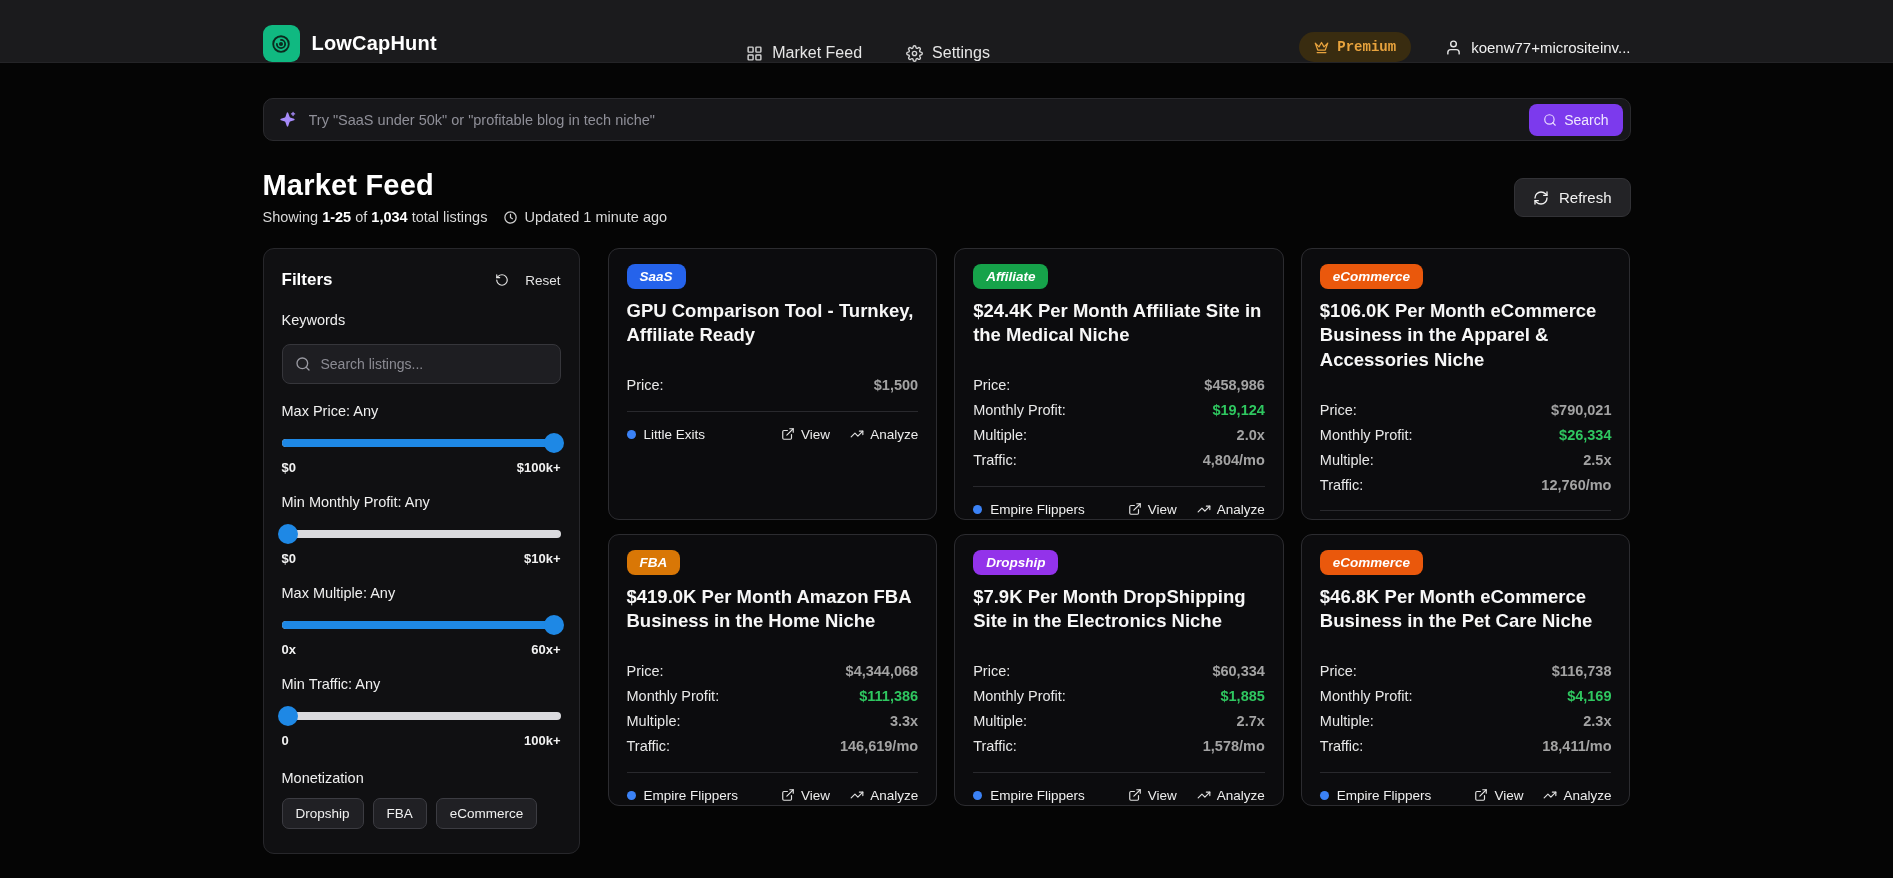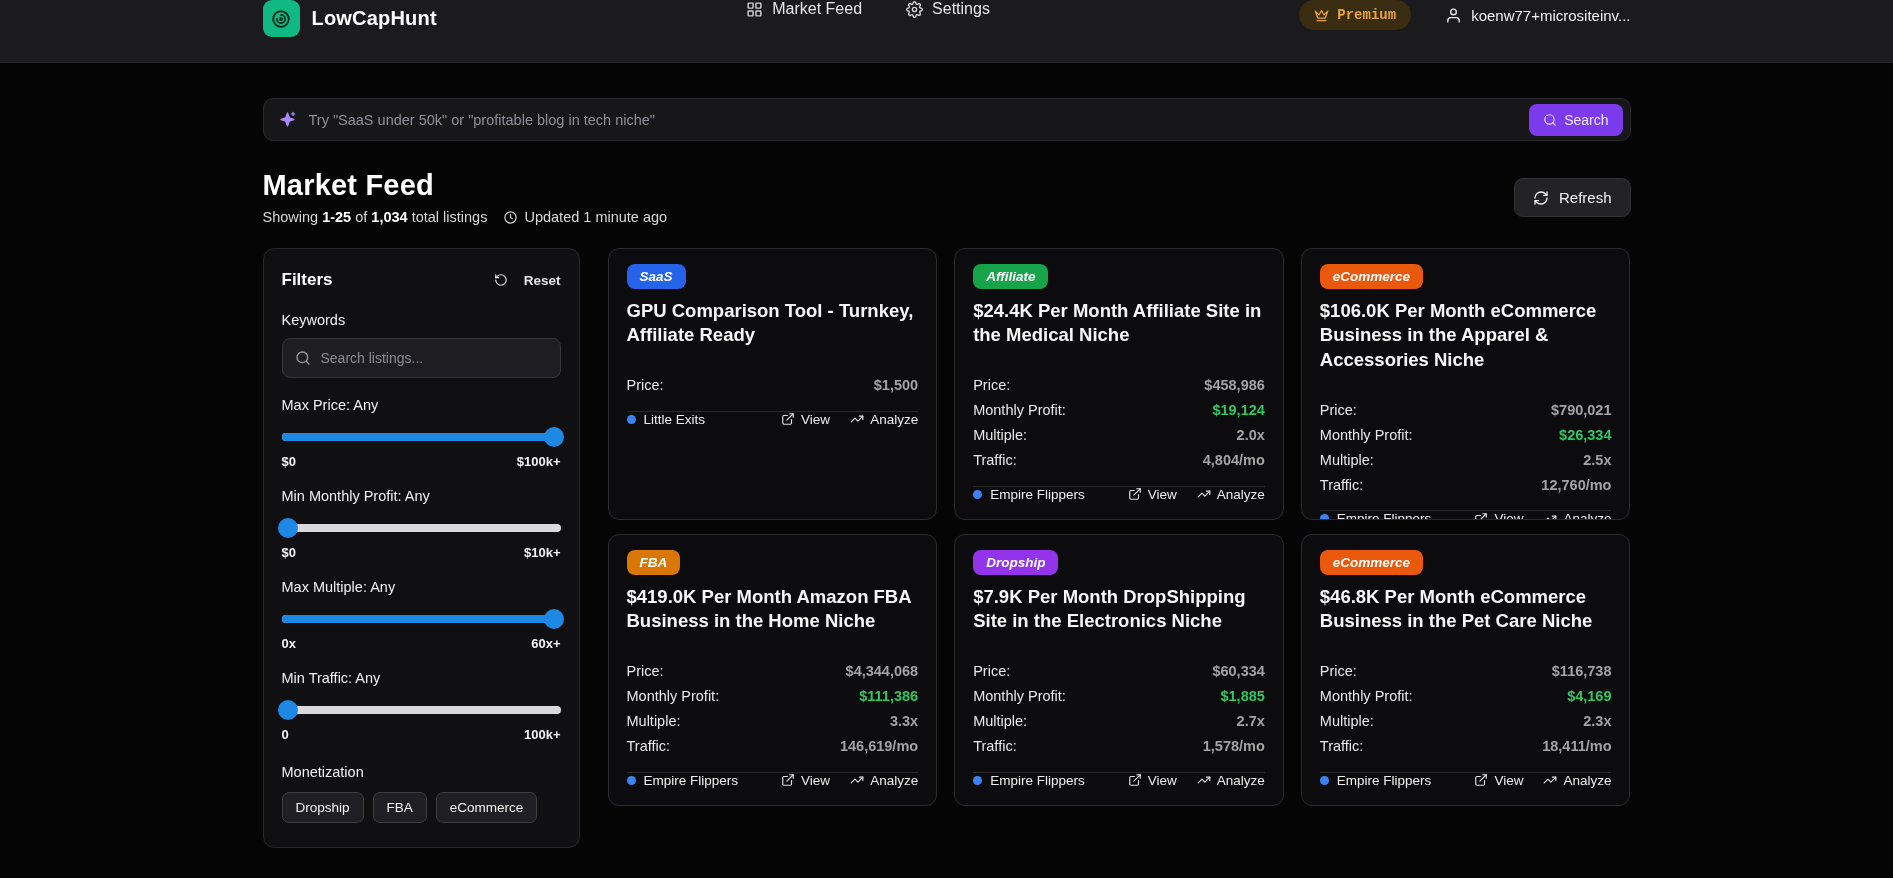--- a/index.html
+++ b/index.html
@@ -7,21 +7,21 @@
   body {
     background:#050505;
     font-family:"Liberation Sans", sans-serif;
     color:#ededed;
     -webkit-font-smoothing:antialiased;
   }
   .container { width:1368px; margin:0 auto; }
 
   
   .navbar { height:63px; background:#1b1b1d; border-bottom:1px solid #242427; }
-  .navbar-inner { display:flex; align-items:flex-start; height:100%; }
+  .navbar-inner { display:flex; align-items:flex-end; height:100%; }
   .brand { display:flex; align-items:center; gap:12px; cursor:pointer; }
   .brand-logo {
     width:37px; height:37px; border-radius:9px; background:#10b981;
     display:flex; align-items:center; justify-content:center;
   }
   .brand-name { font-size:20px; font-weight:700; color:#fff; letter-spacing:.2px; }
   .nav-center { display:flex; align-items:center; gap:44px; margin:0 auto; }
   .nav-link { display:flex; align-items:center; gap:9px; color:#e6e6e6; font-size:16px; cursor:pointer; }
   .nav-link svg { stroke:#d4d4d4; }
   .nav-right { display:flex; align-items:center; gap:34px; }
@@ -72,24 +72,24 @@
   .main { margin-top:23px; display:flex; gap:28px; align-items:flex-start; }
 
   
   .filters {
     width:317px; flex:0 0 317px;
     background:#101012; border:1px solid #27272b; border-radius:11px;
     padding:21px 18px 24px 18px;
   }
   .filters-head { display:flex; justify-content:space-between; align-items:center; }
   .filters-title { font-size:17px; font-weight:700; color:#fff; }
-  .reset-btn { display:flex; align-items:center; gap:16px; background:none; border:none; color:#e3e3e3; font-size:13.5px; font-family:inherit; cursor:pointer;font-weight:bold; }
+  .reset-btn { display:flex; align-items:center; gap:16px; background:none; border:none; color:#e3e3e3; font-size:13.5px; font-family:inherit; cursor:pointer; }
   .f-label { margin-top:22px; font-size:14.5px; color:#f0f0f0; }
   .kw-input {
-    margin-top:10px; height:40px; background:#1e1e22; border:1px solid #36363b; border-radius:8px;
+    margin-top:16px; height:40px; background:#1e1e22; border:1px solid #36363b; border-radius:8px;
     display:flex; align-items:center; gap:10px; padding:17px 12px;
   }
   .kw-input input { flex:1; background:transparent; border:none; outline:none; color:#e5e5e5; font-size:14px; font-family:inherit; }
   .kw-input input::placeholder { color:#8b8b93; }
 
   .slider-group { margin-top:19px; }
   .slider-label { font-size:14.5px; color:#f0f0f0; }
   .slider-wrap { margin-top:14px; position:relative; height:20px; cursor:pointer; }
   .slider-track { position:absolute; top:6px; left:0; right:0; height:8px; border-radius:4px; background:#dadade; }
   .slider-fill { position:absolute; top:6px; left:0; height:8px; border-radius:4px; background:#1e88e5; }
@@ -112,21 +112,21 @@
     align-self:flex-start; color:#fff; font-size:13.5px; font-weight:700;
     border-radius:8px; padding:5px 13px;font-style:italic;
   }
   .card-title { margin-top:10px; font-size:18.5px; font-weight:700; color:#f7f7f7; line-height:1.32; }
   .stats { margin-top:25px; }
   .stat-row { display:flex; justify-content:space-between; align-items:center; padding:4.5px 0; }
   .stat-label { font-size:14.5px; color:#e8e8e8; }
   .stat-value { font-size:14.5px; font-weight:700; color:#a3a3a3; }
   .stat-value.green { color:#2fc760; }
   .card-footer {
-    margin-top:13px; padding-top:0; border-top:1px solid #29292d;
+    margin-top:13px; padding-top:15px; border-top:1px solid #29292d;
     display:flex; justify-content:space-between; 
   }
   .source { display:flex; align-items:center; gap:8px; font-size:13.5px; color:#f0f0f0; }
   .dot { width:9px; height:9px; border-radius:50%; background:#3b82f6; }
   .links { display:flex; align-items:center; gap:20px; }
   .link { display:flex; align-items:center; gap:6px; color:#ececec; font-size:13.5px; cursor:pointer; text-decoration:none; }
   .link svg { stroke:#e0e0e0; }
 
   svg.icon { fill:none; stroke-width:2; stroke-linecap:round; stroke-linejoin:round; }
 </style>

